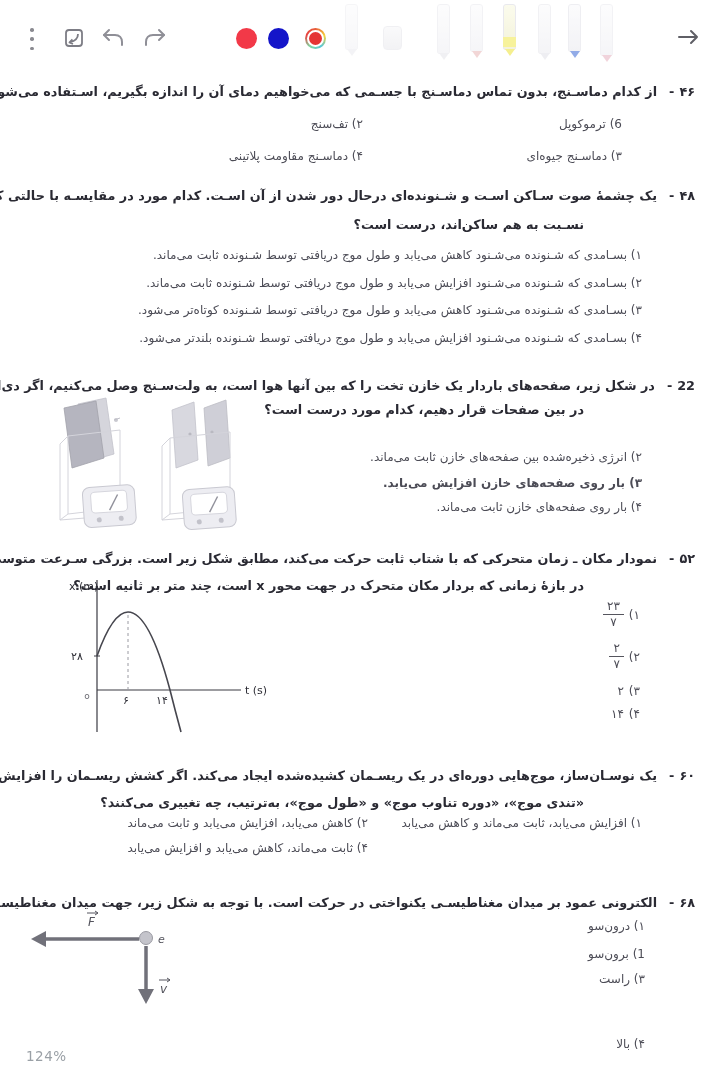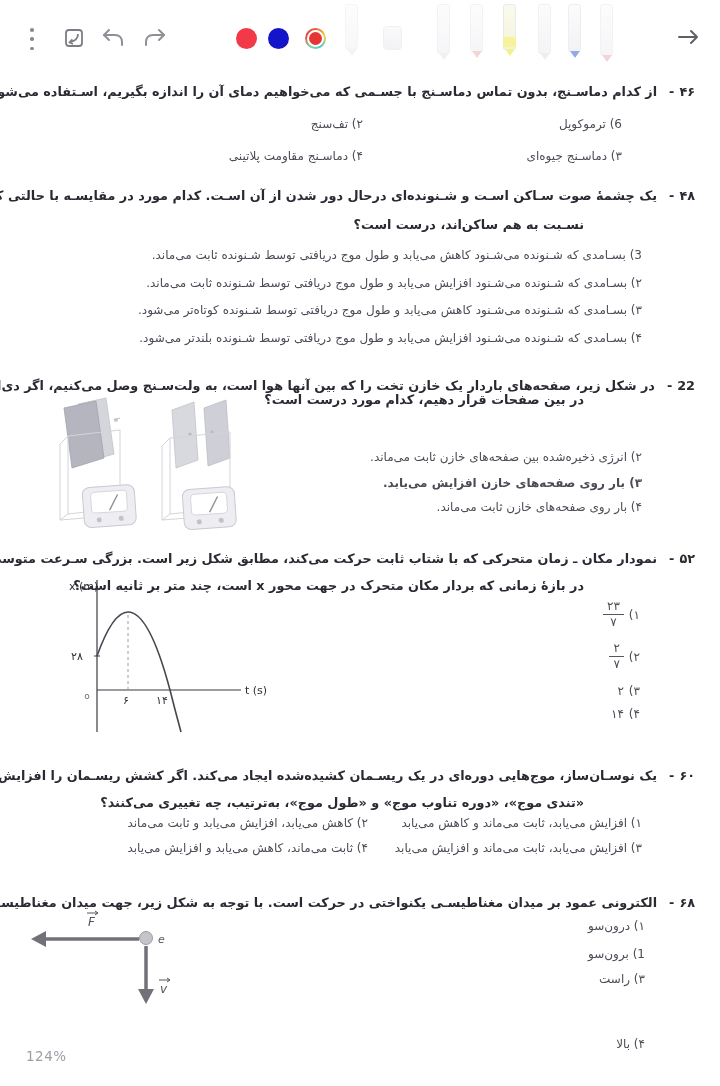--- a/index.html
+++ b/index.html
@@ -97,29 +97,29 @@
   </div>
   <div class="line opt" style="top:117px;right:98px;">6) ترموکوپل</div>
   <div class="line opt" style="top:117px;right:357px;">۲) تف‌سنج</div>
   <div class="line opt" style="top:149px;right:98px;">۳) دماسـنج جیوه‌ای</div>
   <div class="line opt" style="top:149px;right:357px;">۴) دماسـنج مقاومت پلاتینی</div>
 
   <div class="line stem" style="top:188px;right:25px;">
     <span class="qnum">۴۸</span><span class="qdash">-</span><span>یک چشمهٔ صوت سـاکن اسـت و شـنونده‌ای درحال دور شدن از آن اسـت. کدام مورد در مقایسـه با حالتی که این دو</span>
   </div>
   <div class="line stem" style="top:217px;right:136px;">نسـبت به هم ساکن‌اند، درست است؟</div>
-  <div class="line opt" style="top:248px;right:78px;">3) بسـامدی که شـنونده می‌شـنود کاهش می‌یابد و طول موج دریافتی توسط شـنونده ثابت می‌ماند.</div>
+  <div class="line opt" style="top:248px;right:78px;">۱) بسـامدی که شـنونده می‌شـنود کاهش می‌یابد و طول موج دریافتی توسط شـنونده ثابت می‌ماند.</div>
   <div class="line opt" style="top:276px;right:78px;">۲) بسـامدی که شـنونده می‌شـنود افزایش می‌یابد و طول موج دریافتی توسط شـنونده ثابت می‌ماند.</div>
   <div class="line opt" style="top:303px;right:78px;">۳) بسـامدی که شـنونده می‌شـنود کاهش می‌یابد و طول موج دریافتی توسط شـنونده کوتاه‌تر می‌شود.</div>
   <div class="line opt" style="top:331px;right:78px;">۴) بسـامدی که شـنونده می‌شـنود افزایش می‌یابد و طول موج دریافتی توسط شـنونده بلندتر می‌شود.</div>
 
   <div class="line stem" style="top:378px;right:25px;">
     <span class="qnum">22</span><span class="qdash">-</span><span>در شکل زیر، صفحه‌های باردار یک خازن تخت را که بین آنها هوا است، به ولت‌سـنج وصل می‌کنیم، اگر دی‌الکتریک</span>
   </div>
-  <div class="line stem" style="top:392px;right:136px;margin-left:23px;">در بین صفحات قرار دهیم، کدام مورد درست است؟</div>
+  <div class="line stem" style="top:402px;right:136px;margin-left:23px;">در بین صفحات قرار دهیم، کدام مورد درست است؟</div>
   <div class="line opt" style="top:450px;right:78px;">۲) انرژی ذخیره‌شده بین صفحه‌های خازن ثابت می‌ماند.</div>
   <div class="line opt" style="top:476px;right:78px;font-weight:bold;">۳) بار روی صفحه‌های خازن افزایش می‌یابد.</div>
   <div class="line opt" style="top:500px;right:78px;">۴) بار روی صفحه‌های خازن ثابت می‌ماند.</div>
 
   <svg class="fig" style="left:44px;top:396px;" width="210" height="150" viewBox="0 0 210 150">
 
     <g stroke-linejoin="round">
       <polygon points="34,8 62,2 70,58 42,66" fill="#d5d5dc" stroke="#c3c3cb" stroke-width="0.8"></polygon>
       <polygon points="20,12 52,5 60,62 28,72" fill="#b5b5bf" stroke="#a2a2ab" stroke-width="0.8"></polygon>
       <circle cx="72" cy="24" r="2" fill="#c9c9d0"></circle>
@@ -197,21 +197,20 @@
     <span>۴)</span>
     <span>۱۴</span>
   </div>
 
   <div class="line stem" style="top:768px;right:25px;">
     <span class="qnum">۶۰</span><span class="qdash">-</span><span>یک نوسـان‌ساز، موج‌هایی دوره‌ای در یک ریسـمان کشیده‌شده ایجاد می‌کند. اگر کشش ریسـمان را افزایش دهیم،</span>
   </div>
   <div class="line stem" style="top:795px;right:136px;">«تندی موج»، «دوره تناوب موج» و «طول موج»، به‌ترتیب، چه تغییری می‌کنند؟</div>
   <div class="line opt" style="top:816px;right:78px;">۱) افزایش می‌یابد، ثابت می‌ماند و کاهش می‌یابد</div>
   <div class="line opt" style="top:816px;right:352px;">۲) کاهش می‌یابد، افزایش می‌یابد و ثابت می‌ماند</div>
-  <div class="line opt" style="top:841px;right:78px;">۳) افزایش می‌یابد، ثابت می‌ماند و افزایش می‌یابد</div>
   <div class="line opt" style="top:841px;right:352px;">۴) ثابت می‌ماند، کاهش می‌یابد و افزایش می‌یابد</div>
 
   <div class="line stem" style="top:895px;right:25px;">
     <span class="qnum">۶۸</span><span class="qdash">-</span><span>الکترونی عمود بر میدان مغناطیسـی یکنواختی در حرکت است. با توجه به شکل زیر، جهت میدان مغناطیسـی کدام است؟</span>
   </div>
   <div class="line opt" style="top:919px;right:75px;">۱) درون‌سو</div>
   <div class="line opt" style="top:947px;right:75px;">1) برون‌سو</div>
   <div class="line opt" style="top:972px;right:75px;margin-left:40px;">۳) راست</div>
   <div class="line opt" style="top:997px;right:75px;margin-top:40px;">۴) بالا</div>
 

